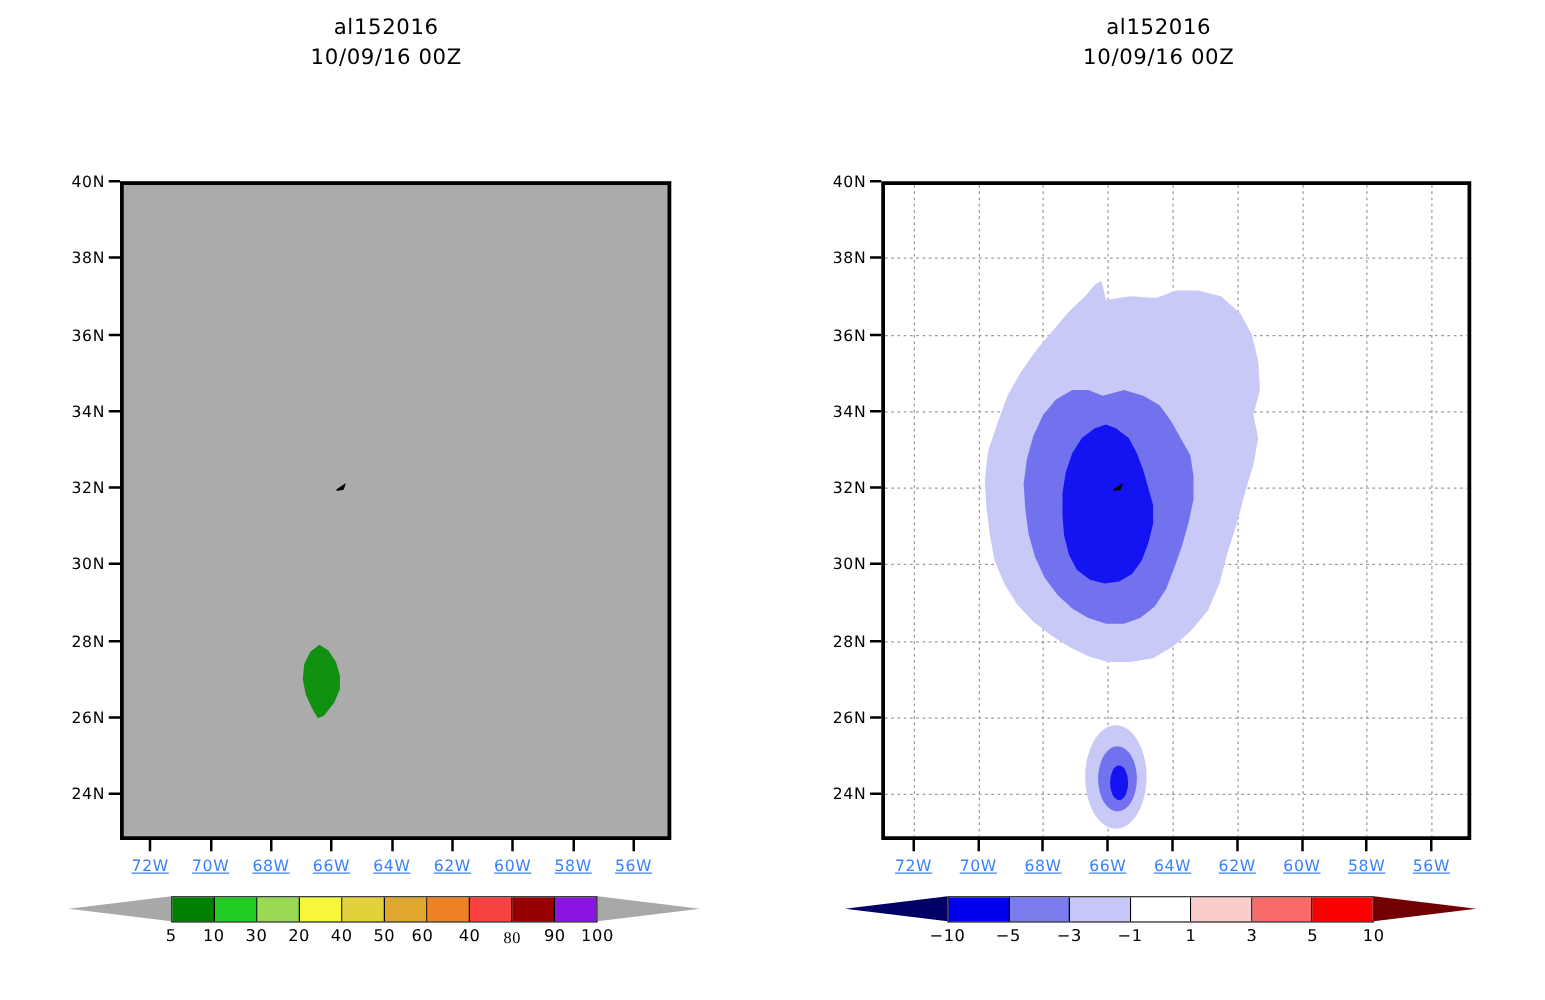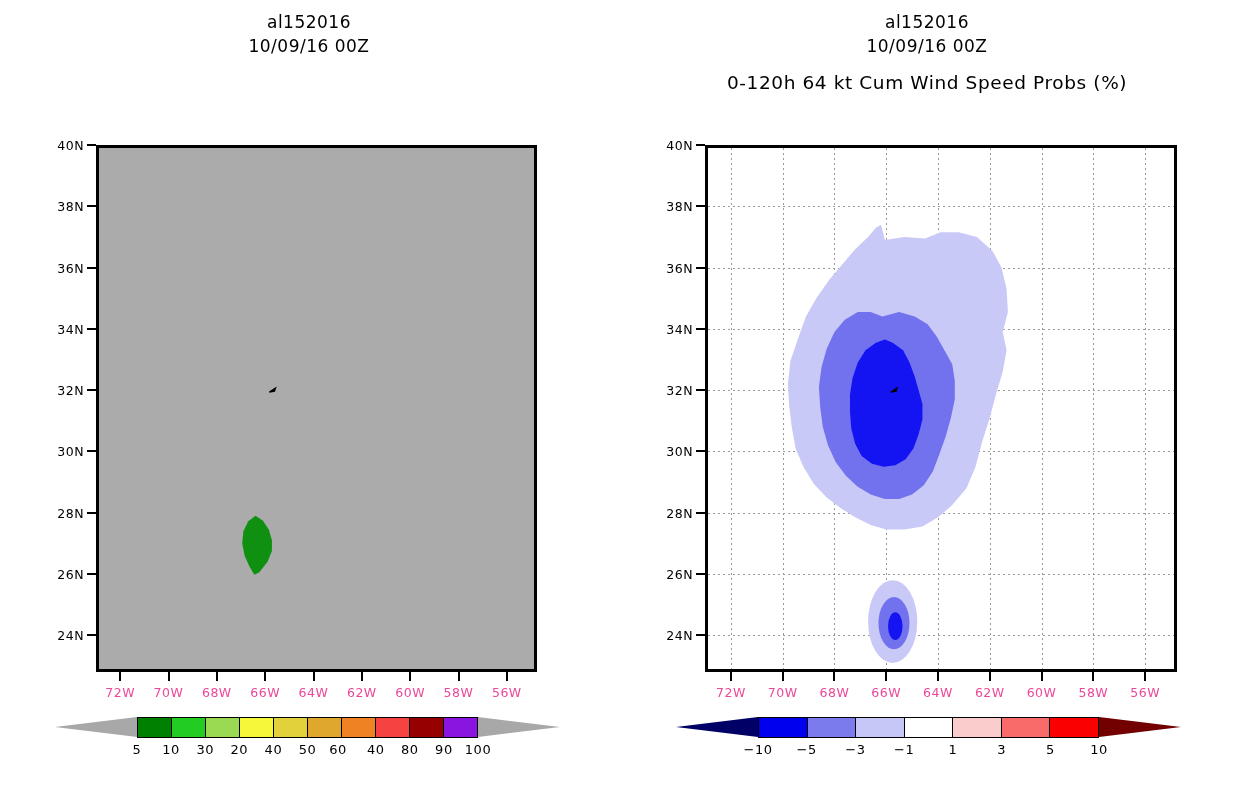--- a/index.html
+++ b/index.html
@@ -100,21 +100,22 @@
     transform: translateX(-1px);
   }
   .lbl-x {
     position: absolute;
     top: 100%;
     margin-top: 13px;
     font-size: 12.5px;
     letter-spacing: 0.5px;
     white-space: nowrap;
     transform: translateX(-50%);
-    color: #ec4899;
+    color: #3b82f6;
+    text-decoration: underline;
   }
 
   
   .cbar-wrap { position: absolute; }
   .cbar-row  { position: relative; height: 26px; }
   .cbar-box {
     position: absolute;
     top: 3px;
     height: 21px;
     box-sizing: border-box;
@@ -219,33 +220,32 @@
       </div>
     <div class="cbar-lbls" id="left-cbar-lbls">
         <div class="cbar-lbl" style="left: 82px;">5</div>
         <div class="cbar-lbl" style="left: 116.1px;">10</div>
         <div class="cbar-lbl" style="left: 150.2px;">30</div>
         <div class="cbar-lbl" style="left: 184.3px;">20</div>
         <div class="cbar-lbl" style="left: 218.4px;">40</div>
         <div class="cbar-lbl" style="left: 252.5px;">50</div>
         <div class="cbar-lbl" style="left: 283px;">60</div>
         <div class="cbar-lbl" style="left: 320.7px;">40</div>
-        <div class="cbar-lbl" style="left: 354.8px;">80</div>
+        <div class="cbar-lbl" style="left: 354.8px; font-family: Liberation Serif, serif;">80</div>
         <div class="cbar-lbl" style="left: 388.9px;">90</div>
         <div class="cbar-lbl" style="left: 423px;">100</div>
       </div>
   </div>
 </div>
 
 <div class="panel" id="panel-right">
   <div class="titles">
     <div class="t-line">al152016</div>
     <div class="t-line">10/09/16 00Z</div>
     <div class="t-gap"></div>
-    <div class="t-sub">0-120h 64 kt Cum Wind Speed Probs (%)</div>
   </div>
 
   <div class="plot-wrap" style="left:87px; top:145px; width:472px; height:527px;">
     <div class="plot-frame plot-bg-white" id="right-frame" style="width:472px; height:527px;">
       <div id="right-grid">
           <div class="gridline-v" style="left: 22.8889px;"></div>
           <div class="gridline-v" style="left: 74.6667px;"></div>
           <div class="gridline-v" style="left: 126.444px;"></div>
           <div class="gridline-v" style="left: 178.222px;"></div>
           <div class="gridline-v" style="left: 230px;"></div>

